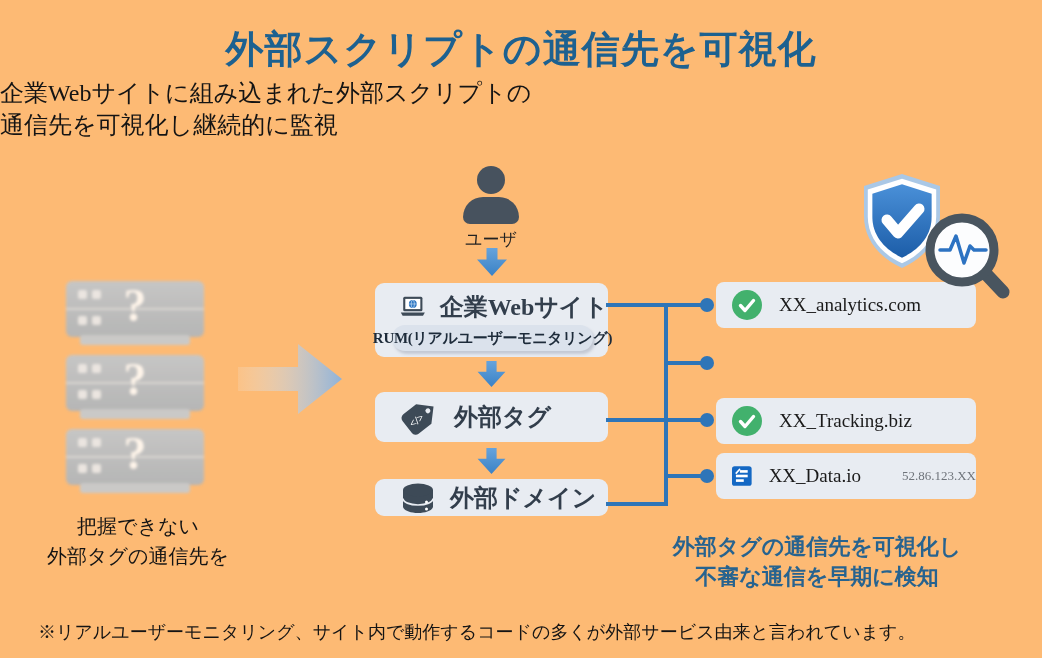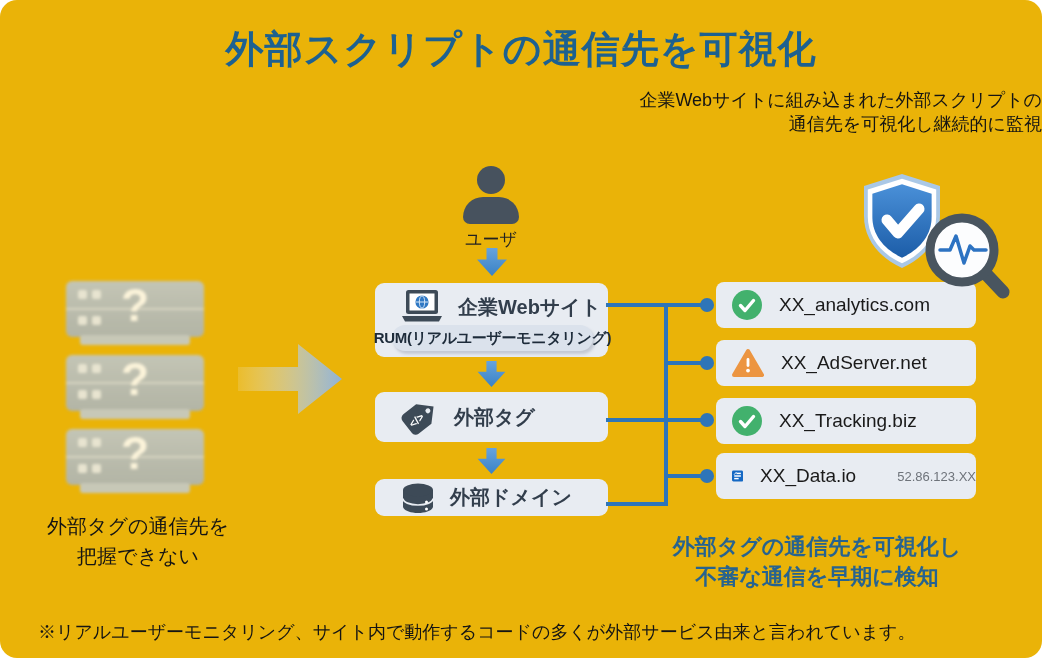--- a/index.html
+++ b/index.html
@@ -1,30 +1,29 @@
 <!DOCTYPE html>
 <html><head>
 <meta charset="utf-8">
 <style>
   html,body{margin:0;padding:0;background:#fff;}
   .canvas{
     position:relative;width:1042px;height:658px;overflow:hidden;
-    background:#eab308;
-    font-family:Liberation Sans, sans-serif;
+    background:#fdba74;
+    font-family:Liberation Serif, serif;
     color:#111;
-    border-radius:17px;
   }
   
   .title{
     position:absolute;top:24px;left:0;width:100%;text-align:center;
     font-size:38px;font-weight:bold;color:#1d6190;letter-spacing:1px;margin:0;
   }
   .subtitle{
-    position:absolute;top:88px;left:0;width:100%;text-align:right;
-    font-size:18px;line-height:1.35;color:#141414;
+    position:absolute;top:77px;left:0;width:100%;text-align:left;
+    font-size:24px;line-height:1.35;color:#141414;
   }
   
   .user{position:absolute;left:459px;top:166px;width:64px;text-align:center;}
   .user-head{width:28px;height:28px;border-radius:50%;background:#47525e;margin:0 auto;}
   .user-body{width:56px;height:27px;border-radius:26px 26px 9px 9px;background:#47525e;margin:3px auto 0;}
   .user-label{margin-top:4px;font-size:17px;color:#222;}
   
   .server-stack{position:absolute;left:0;top:0;filter:blur(1.6px);opacity:.85;}
   .server{position:absolute;left:66px;width:138px;height:56px;border-radius:6px;
     background:linear-gradient(#bdc8d3,#a9b5c1);}
@@ -36,21 +35,21 @@
   .qmark{position:absolute;left:0;top:-4px;width:100%;height:100%;
     display:flex;align-items:center;justify-content:center;
     font-size:46px;font-weight:bold;color:#fff;}
   .legacy-caption{
     position:absolute;left:14px;top:511px;width:248px;text-align:center;
     font-size:20px;line-height:1.5;color:#141414;
   }
   
   .fbox{position:absolute;left:375px;width:233px;background:#e8ecf2;border-radius:9px;}
   .fbox-row{display:flex;align-items:center;gap:13px;padding-left:24px;}
-  .fbox-label{font-size:20px;font-weight:bold;color:#323e4c;white-space:nowrap;}
+  .fbox-label{font-size:24px;font-weight:bold;color:#323e4c;white-space:nowrap;}
   #box-website{top:283px;height:74px;}
   #box-website .fbox-row{padding-top:7px;}
   .rum-pill{
     position:absolute;left:17px;right:15px;bottom:6px;height:26px;border-radius:13px;
     background:#dbe2ec;display:flex;align-items:center;justify-content:center;
     font-size:15px;font-weight:bold;color:#1d2b3a;letter-spacing:-.3px;
     box-shadow:2px 3px 3px rgba(125,135,155,.35);white-space:nowrap;
   }
   #box-tag{top:392px;height:50px;}
   #box-domain{top:479px;height:37px;}
@@ -140,22 +139,22 @@
           <span class="srv-dot"></span>
         </div>
       <div class="srv-dots r2">
           <span class="srv-dot"></span>
           <span class="srv-dot"></span>
         </div>
       <div class="qmark">?</div>
     </div>
   </div>
   <div class="legacy-caption">
+    <div>把握できない</div>
     <div>外部タグの通信先を</div>
-    <div>把握できない</div>
   </div>
 
   <svg class="svgpos" style="left:238px;top:341px" width="106" height="76" viewBox="0 0 106 76">
     <path d="M0 26 H60 V3 L104 38 L60 73 V50 H0 Z" fill="url(#biggrad)"></path>
   </svg>
 
   <div class="fbox" id="box-website">
     <div class="fbox-row">
       <svg width="46" height="34" viewBox="0 0 46 34">
         <rect x="7" y="0" width="32" height="24" rx="2.5" fill="#3d4a57"></rect>
@@ -216,28 +215,20 @@
   <div class="cdot" style="top:469px"></div>
 
   <div class="dest" style="top:282px">
     <svg width="30" height="30" viewBox="0 0 30 30">
       <circle cx="15" cy="15" r="15" fill="#42b16d"></circle>
       <path d="M8.5 15.5 l4.5 5 L21.5 10.5" stroke="#fff" stroke-width="3.4" fill="none" stroke-linecap="round" stroke-linejoin="round"></path>
     </svg>
     <span class="dest-label">XX_analytics.com</span>
   </div>
 
-  <div class="dest" style="top:340px">
-    <svg width="32" height="30" viewBox="0 0 32 30">
-      <path d="M16 3 L30 27 H2 Z" fill="#ec9541" stroke="#ec9541" stroke-width="4" stroke-linejoin="round"></path>
-      <rect x="14.6" y="10" width="2.8" height="9" rx="1.4" fill="#fff"></rect>
-      <circle cx="16" cy="22.6" r="1.9" fill="#fff"></circle>
-    </svg>
-    <span class="dest-label">XX_AdServer.net</span>
-  </div>
 
   <div class="dest" style="top:398px">
     <svg width="30" height="30" viewBox="0 0 30 30">
       <circle cx="15" cy="15" r="15" fill="#42b16d"></circle>
       <path d="M8.5 15.5 l4.5 5 L21.5 10.5" stroke="#fff" stroke-width="3.4" fill="none" stroke-linecap="round" stroke-linejoin="round"></path>
     </svg>
     <span class="dest-label">XX_Tracking.biz</span>
   </div>
 
   <div class="dest" style="top:453px">

